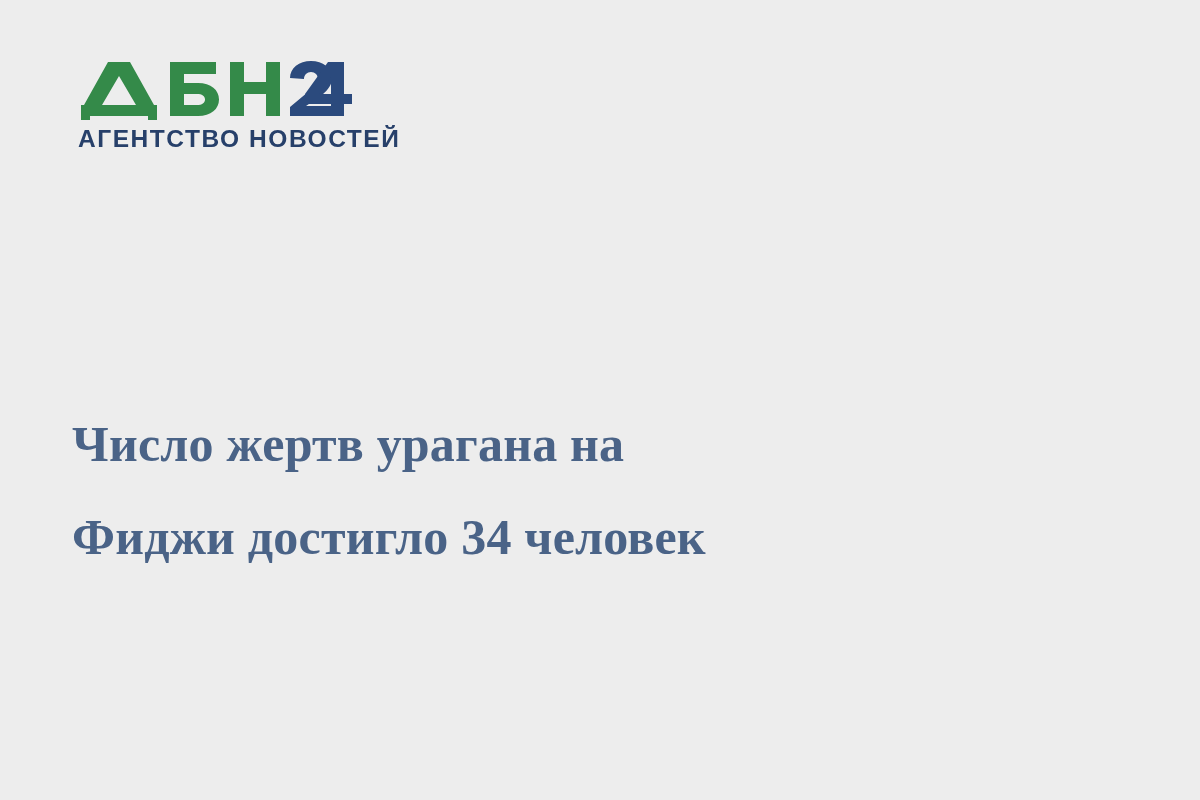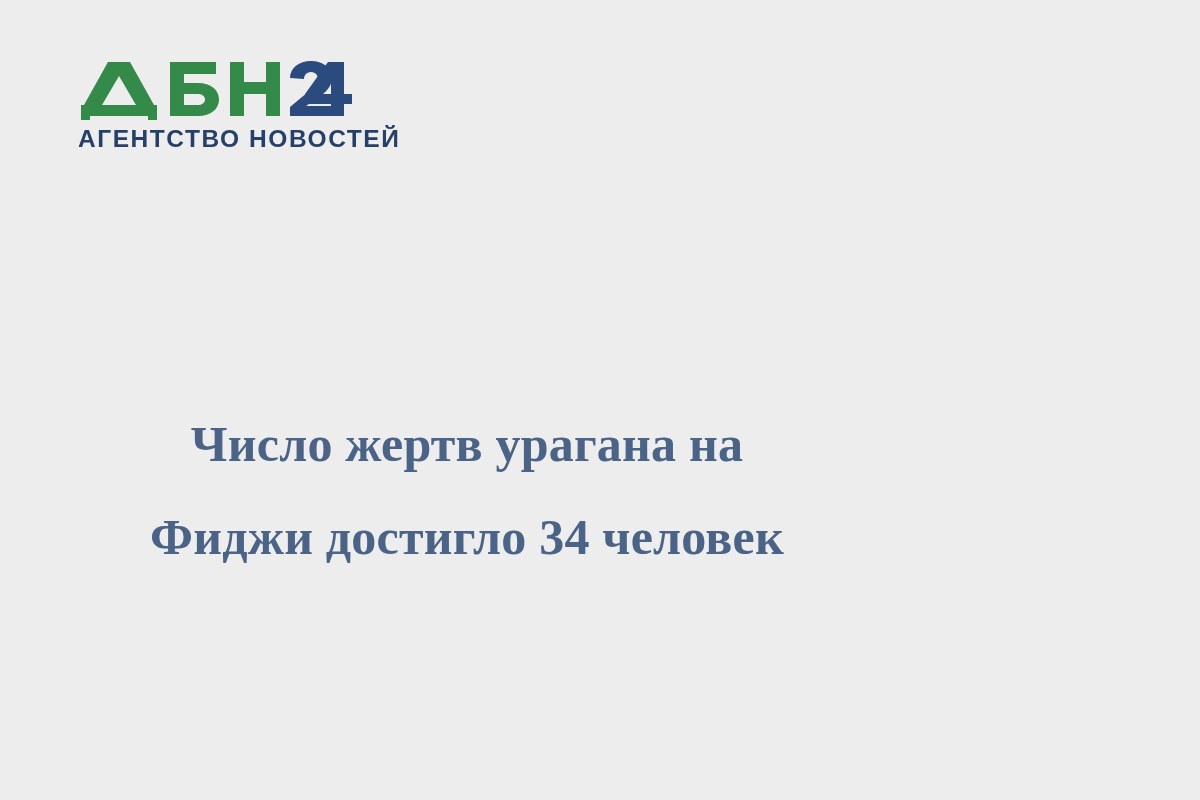--- a/index.html
+++ b/index.html
@@ -110,18 +110,18 @@
                L212 49 L236 29 C239 26 240 24 240 21
                C240 17 237 14 233 14 C229 14 226 17 226 21 Z" fill="#2b4a7d"></path>
 
       <path d="M268 4 L268 36 L276 36 L276 46 L268 46 L268 58
                L255 58 L255 46 L229 46 L229 36 L252 4 Z
                M255 19 L243 36 L255 36 Z" fill="#2b4a7d" transform="translate(-2,0)"></path>
     </svg>
     <span id="logo-tagline" style="color: rgb(39, 64, 106);">АГЕНТСТВО НОВОСТЕЙ</span>
   </div>
 
-  <h1 id="headline" style="color: rgb(74, 99, 135); text-align: center;">
+  <h1 id="headline" style="color: rgb(74, 99, 135);">
     <span class="hl-line">Число жертв урагана на</span>
     <span class="hl-line">Фиджи достигло 34 человек</span>
   </h1>
 
 </div>
 
 </body></html>

